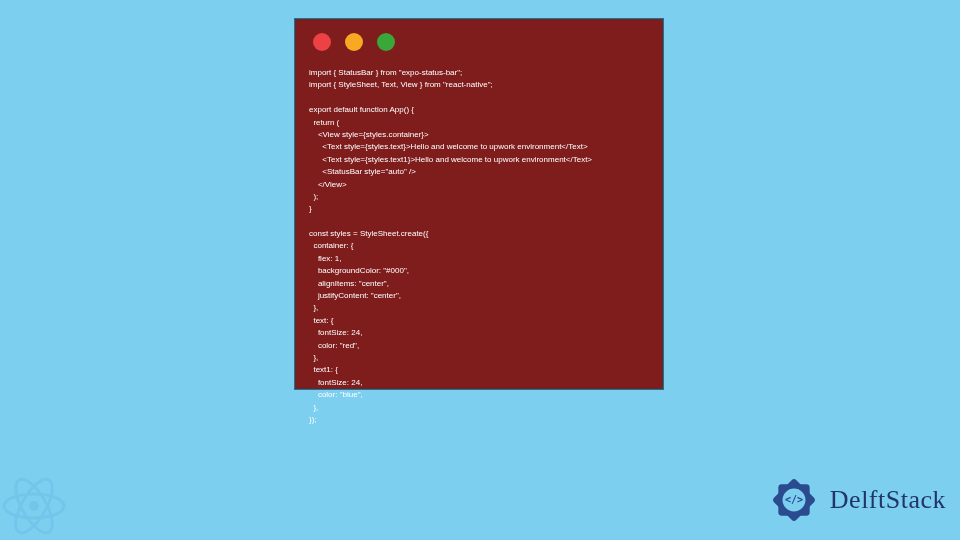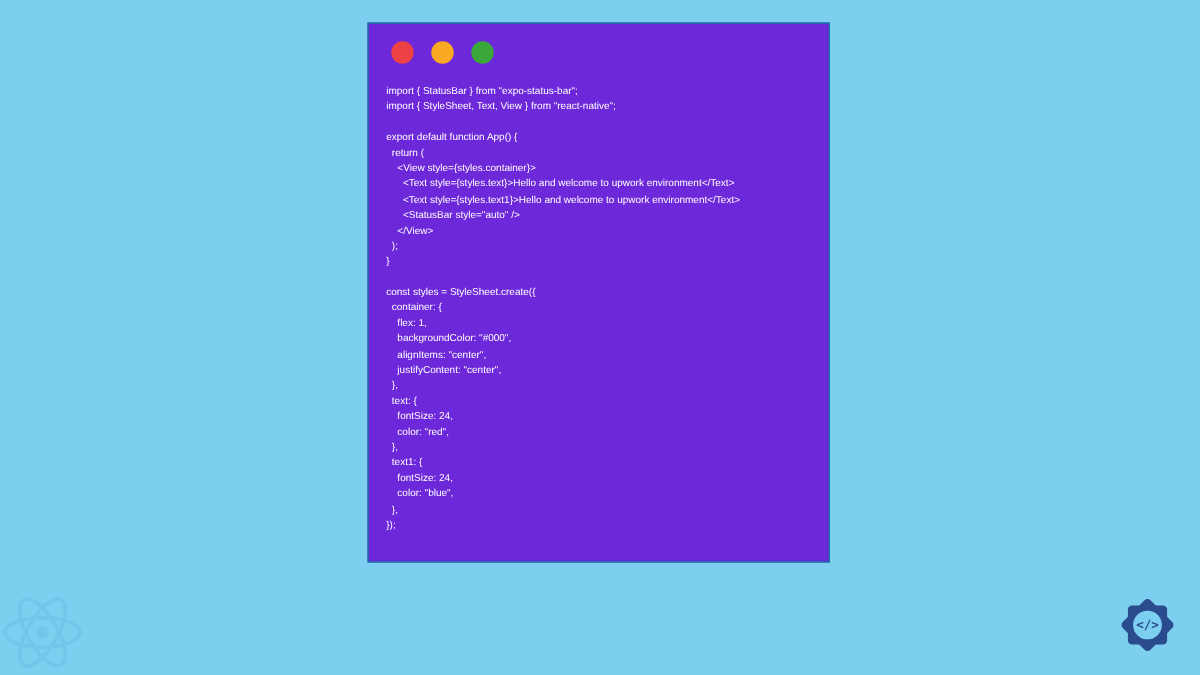--- a/index.html
+++ b/index.html
@@ -7,22 +7,22 @@
   body {
     background: #7dcff0;
     font-family: -apple-system, BlinkMacSystemFont, "Segoe UI", Arial, sans-serif;
     position: relative;
   }
   .code-window {
     position: absolute;
     left: 294px;
     top: 18px;
     width: 370px;
-    height: 432px;
-    background: #6d28d9;
+    height: 372px;
+    background: #7f1d1d;
     border: 1px solid #0a7a9e;
   }
   .traffic-lights {
     display: flex;
     gap: 14px;
     padding: 14px 18px 10px 18px;
   }
   .light {
     width: 18px;
     height: 18px;
@@ -120,13 +120,14 @@
     <g transform="translate(50 50)">
       <g fill="#2a4c8f">
         <rect x="-28" y="-28" width="56" height="56" transform="rotate(0)" rx="6"></rect>
         <rect x="-28" y="-28" width="56" height="56" transform="rotate(45)" rx="6"></rect>
       </g>
       <circle r="22" fill="#7dcff0"></circle>
       <circle r="22" fill="none" stroke="#2a4c8f" stroke-width="3"></circle>
       <text x="0" y="6" text-anchor="middle" font-family="monospace" font-size="18" font-weight="bold" fill="#2a4c8f">&lt;/&gt;</text>
     </g>
   </svg>
+  <span class="brand-text">DelftStack</span>
 </div>
 
 </body></html>

